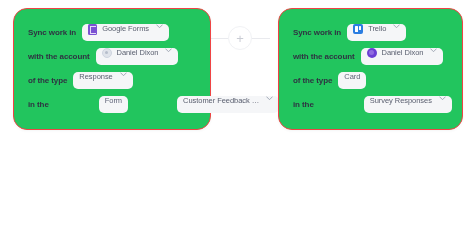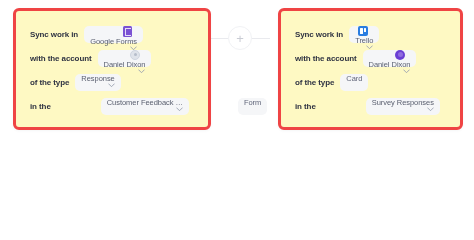--- a/index.html
+++ b/index.html
@@ -48,23 +48,23 @@
     color: #c9ccd4;
     font-size: 13px;
     line-height: 1;
     font-family: "Liberation Sans", sans-serif;
   }
 
   
   .card {
     position: absolute;
     top: 8px;
-    background: #fef9c3;
-    border: 3px solid #ef4444;
-    border-radius: 6px;
+    background: #22c55e;
+    border: 1px solid #ef4444;
+    border-radius: 14px;
     box-shadow: 0 1px 3px rgba(30, 35, 60, 0.045);
     box-sizing: border-box;
   }
   .card-left  { left: 13px;  width: 198px; height: 122px; }
   .card-right { left: 278px; width: 185px; height: 122px; }
 
   .rows {
     padding: 14px 0 0 14px;
   }
   .row {
@@ -80,28 +80,27 @@
     font-size: 8px;
     font-weight: bold;
     color: #2f3342;
     letter-spacing: -0.1px;
     margin-right: 6px;
   }
 
   
   .pill {
     display: inline-flex;
-    align-items: flex-end;
+    align-items: flex-start;
     background: #f5f6f8;
     border-radius: 5px;
     height: 17px;
     padding: 0 6px;
     margin-right: 5px;
     box-sizing: border-box;
-    flex-direction: column;
   }
   .pill:last-child { margin-right: 0; }
   .pill-text {
     font-size: 7.5px;
     color: #5b6070;
     letter-spacing: -0.05px;
   }
   .pill-static .pill-text { color: #61667a; }
 
   .pill .icon-slot {
@@ -241,30 +240,30 @@
             <span class="pill-text">Response</span>
             <span class="chev">
               <svg width="7" height="5" viewBox="0 0 7 5">
                 <path d="M0.7 0.9 L3.5 3.7 L6.3 0.9" fill="none" stroke="#9aa0b0" stroke-width="0.9" stroke-linecap="round" stroke-linejoin="round"></path>
               </svg>
             </span>
           </div>
         </div>
         <div class="row">
           <span class="row-label">in the</span>
-          <div class="pill">
-            <span class="pill-text">Customer Feedback …</span>
-            <span class="chev">
-              <svg width="7" height="5" viewBox="0 0 7 5">
-                <path d="M0.7 0.9 L3.5 3.7 L6.3 0.9" fill="none" stroke="#9aa0b0" stroke-width="0.9" stroke-linecap="round" stroke-linejoin="round"></path>
-              </svg>
-            </span>
-          </div>
           <div class="pill pill-static">
             <span class="pill-text">Form</span>
+          </div>
+          <div class="pill">
+            <span class="pill-text">Customer Feedback …</span>
+            <span class="chev">
+              <svg width="7" height="5" viewBox="0 0 7 5">
+                <path d="M0.7 0.9 L3.5 3.7 L6.3 0.9" fill="none" stroke="#9aa0b0" stroke-width="0.9" stroke-linecap="round" stroke-linejoin="round"></path>
+              </svg>
+            </span>
           </div>
         </div>
       </div>
   </div>
 
   <div class="card card-right" id="card-1">
     <div class="rows">
         <div class="row">
           <span class="row-label">Sync work in</span>
           <div class="pill">

